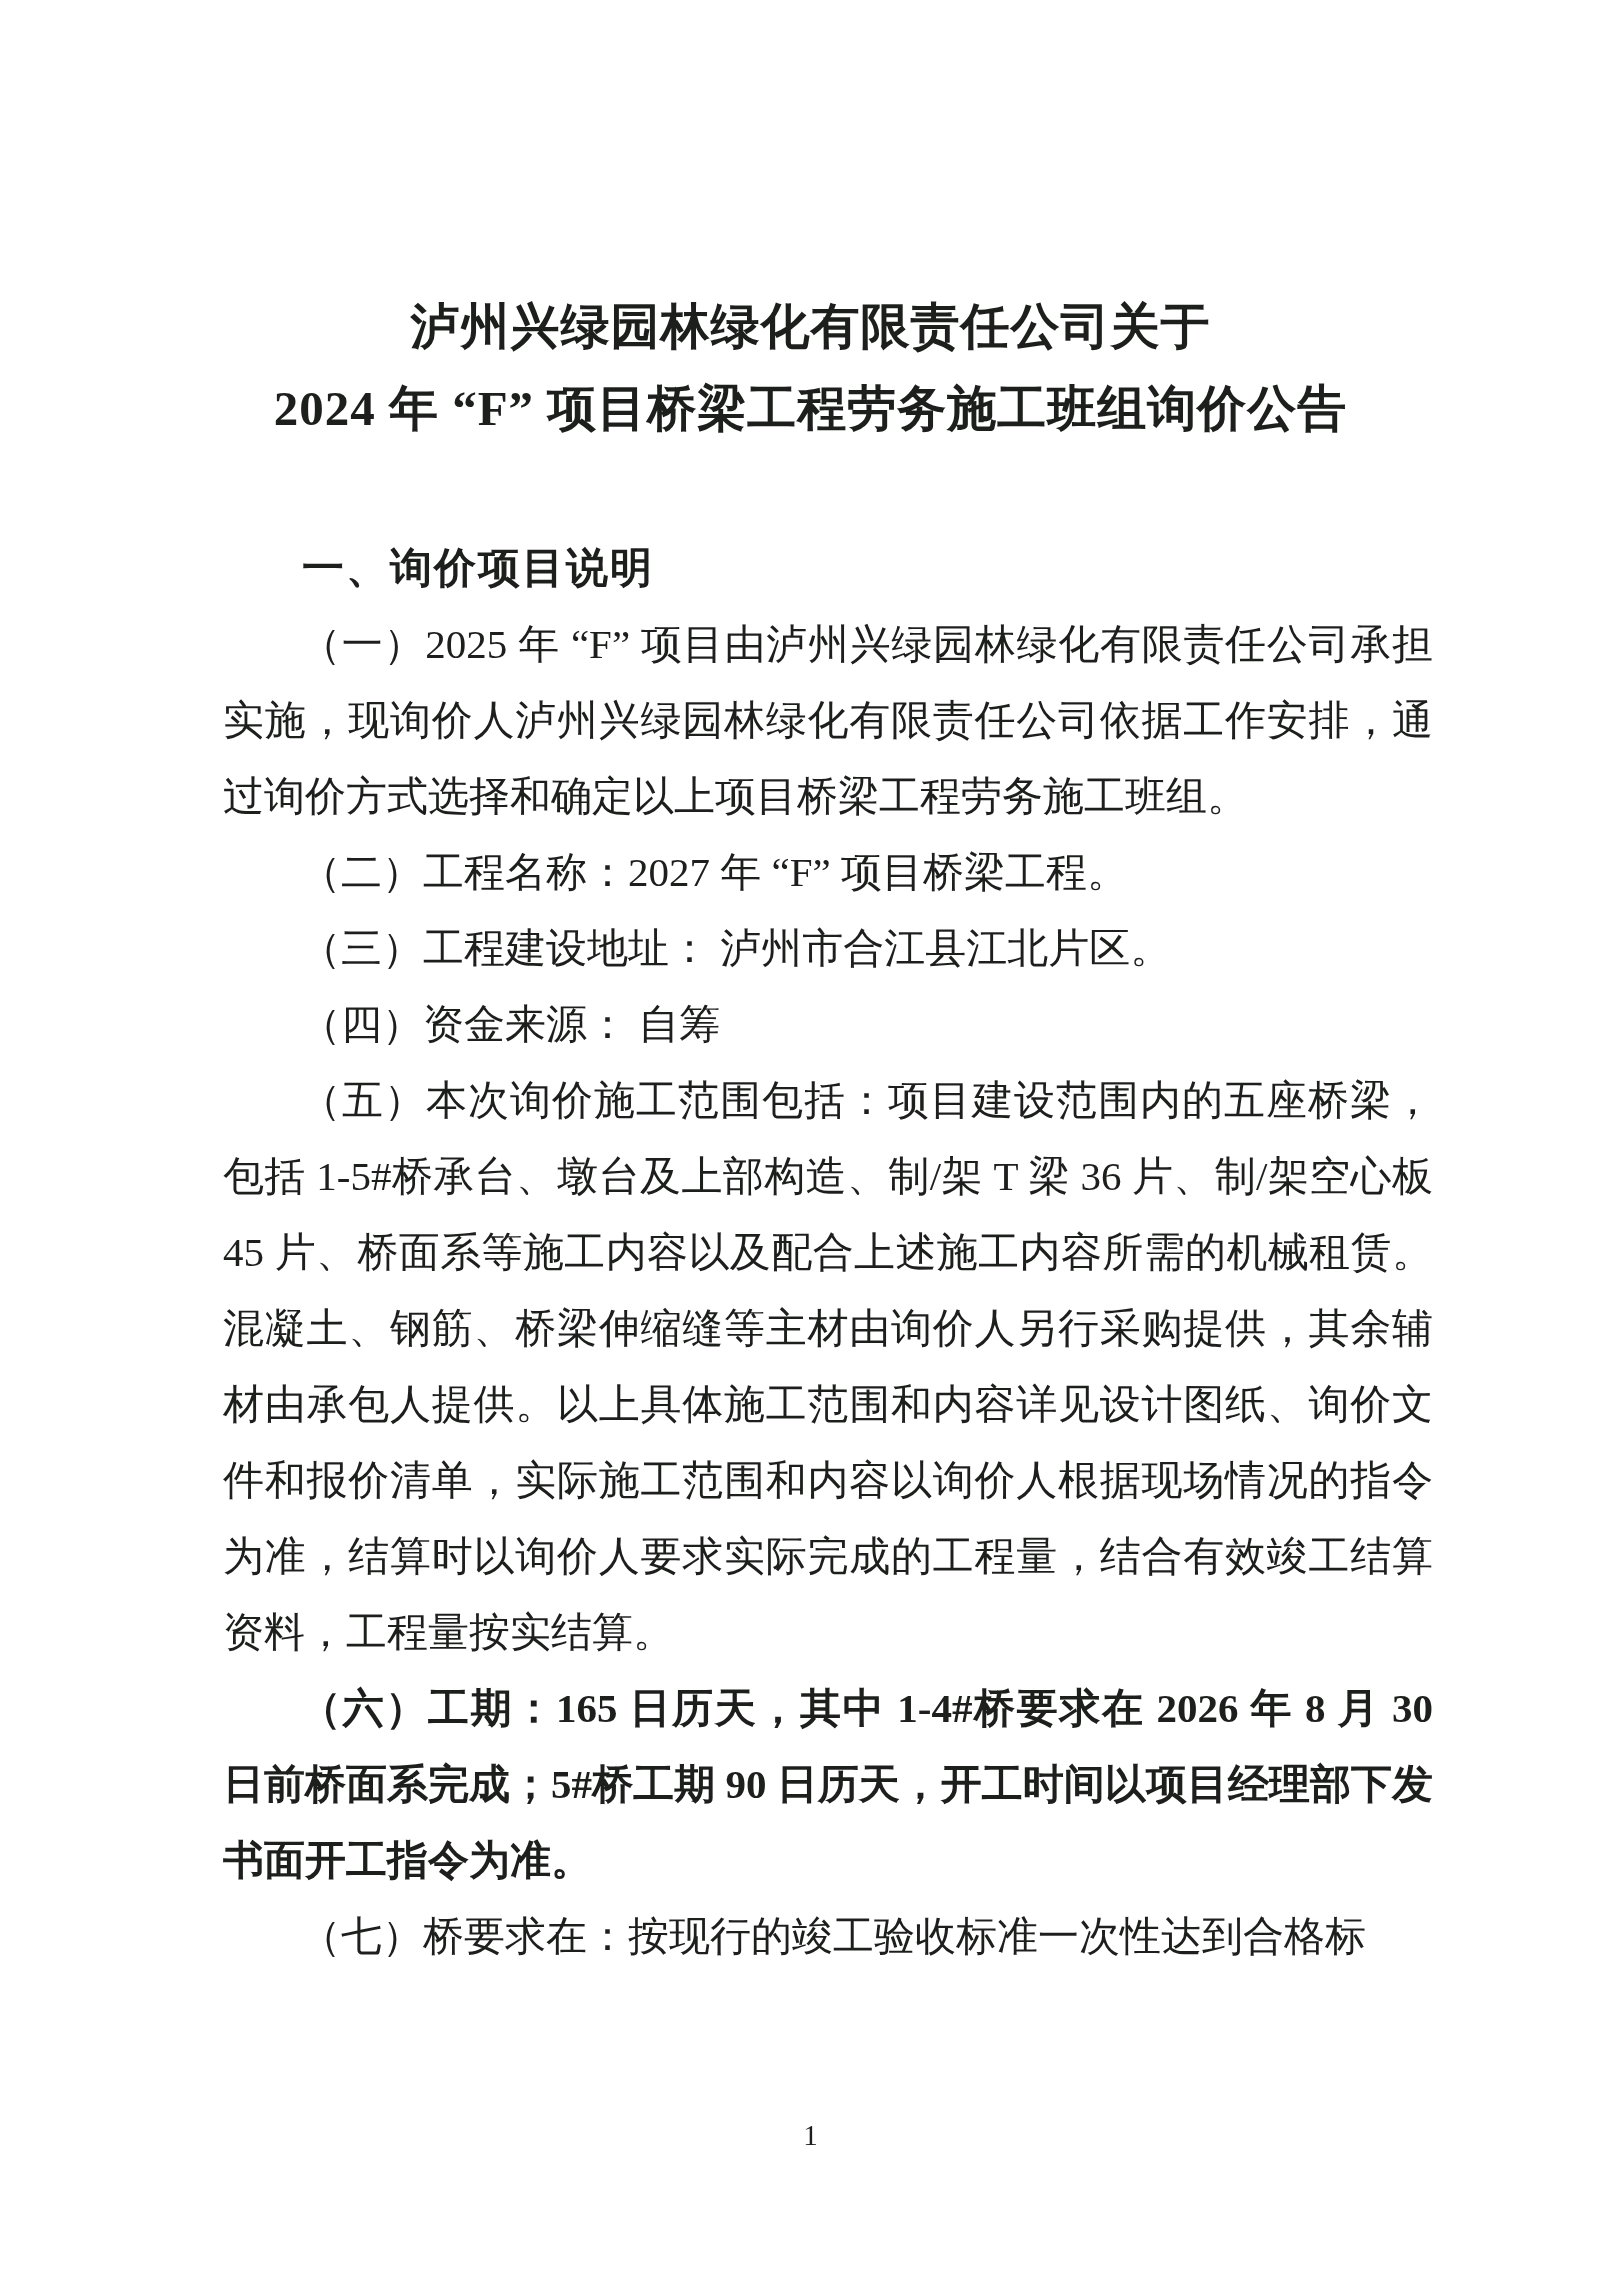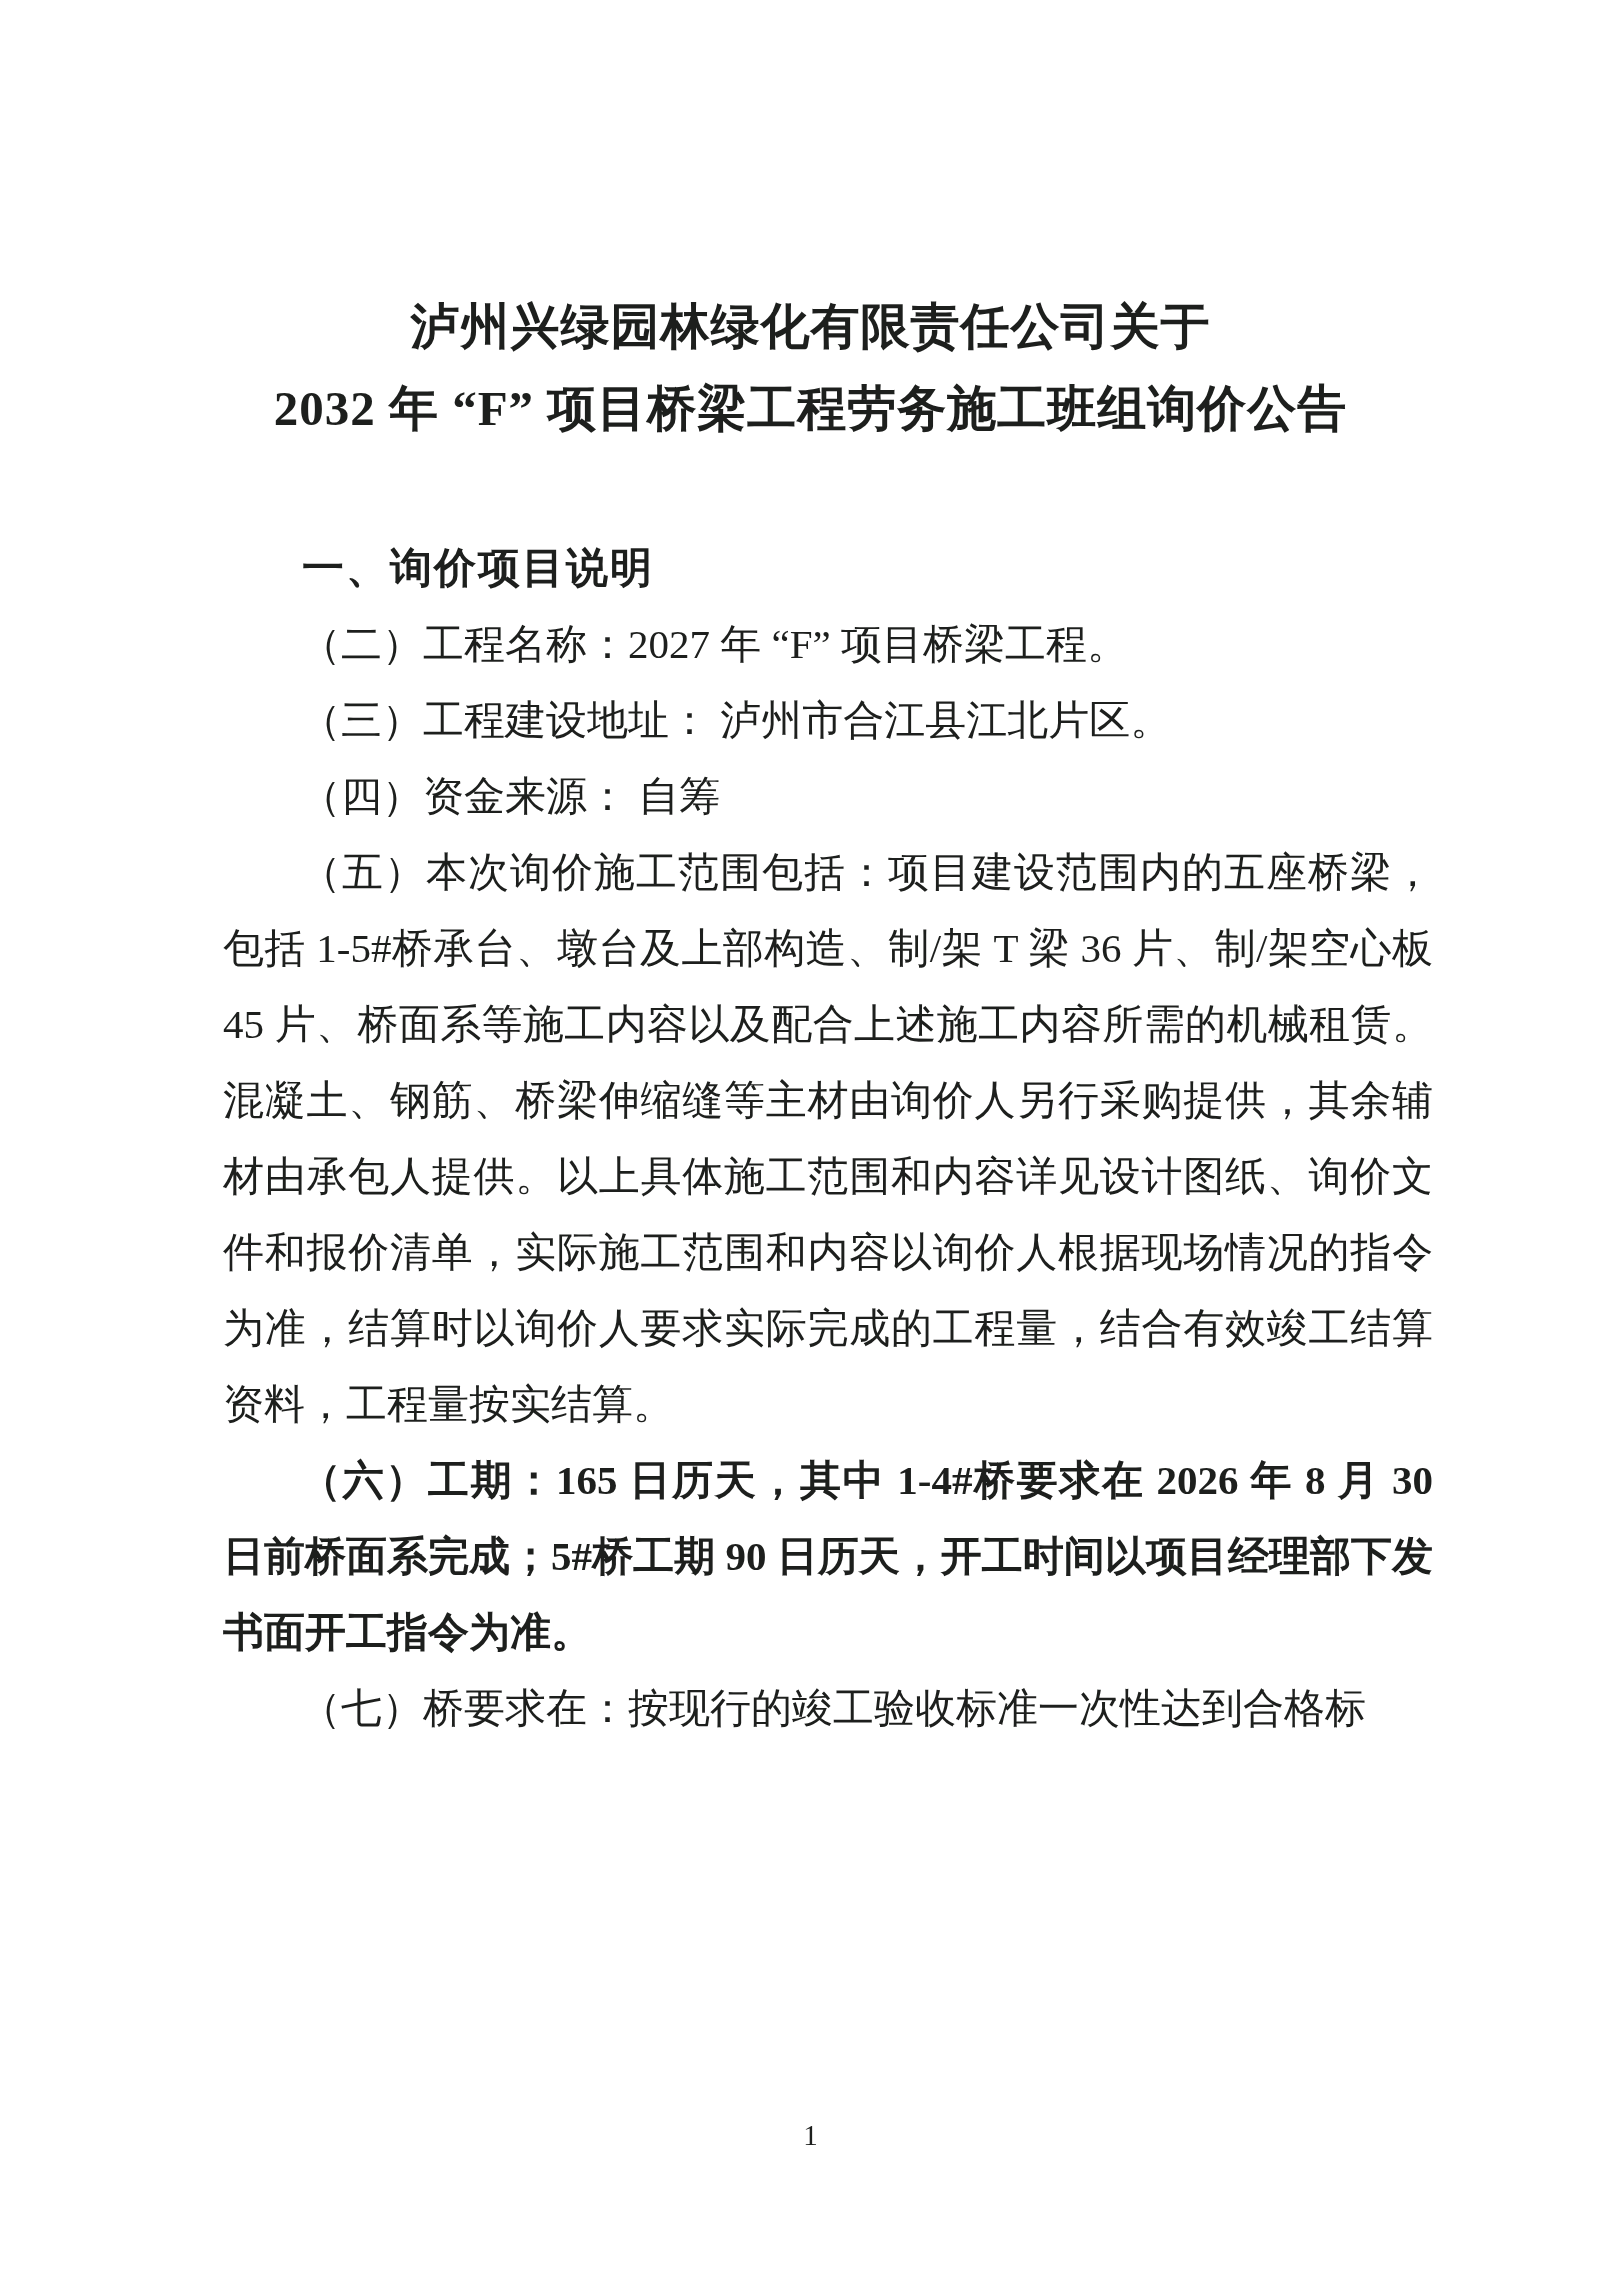--- a/index.html
+++ b/index.html
@@ -60,26 +60,27 @@
     color: #1d1f1d;
   }
 </style>
 </head>
 <body>
 
 <div class="page">
 
   <div class="title-block">
     <div class="title-line">泸州兴绿园林绿化有限责任公司关于</div>
-    <div class="title-line">2032 年 “F” 项目桥梁工程劳务施工班组询价公告</div>
+    <div class="title-line">2024 年 “F” 项目桥梁工程劳务施工班组询价公告</div>
   </div>
 
   <div class="body-text">
     <p class="section-heading">一、询价项目说明</p>
 
+    <p>（一）2025 年 “F” 项目由泸州兴绿园林绿化有限责任公司承担实施，现询价人泸州兴绿园林绿化有限责任公司依据工作安排，通过询价方式选择和确定以上项目桥梁工程劳务施工班组。</p>
 
     <p>（二）工程名称：2027 年 “F” 项目桥梁工程。</p>
 
     <p>（三）工程建设地址： 泸州市合江县江北片区。</p>
 
     <p>（四）资金来源： 自筹</p>
 
     <p>（五）本次询价施工范围包括：项目建设范围内的五座桥梁，包括 1-5#桥承台、墩台及上部构造、制/架 T 梁 36 片、制/架空心板 45 片、桥面系等施工内容以及配合上述施工内容所需的机械租赁。混凝土、钢筋、桥梁伸缩缝等主材由询价人另行采购提供，其余辅材由承包人提供。以上具体施工范围和内容详见设计图纸、询价文件和报价清单，实际施工范围和内容以询价人根据现场情况的指令为准，结算时以询价人要求实际完成的工程量，结合有效竣工结算资料，工程量按实结算。</p>
 
     <p class="bold">（六）工期：165 日历天，其中 1-4#桥要求在 2026 年 8 月 30 日前桥面系完成；5#桥工期 90 日历天，开工时间以项目经理部下发书面开工指令为准。</p>

